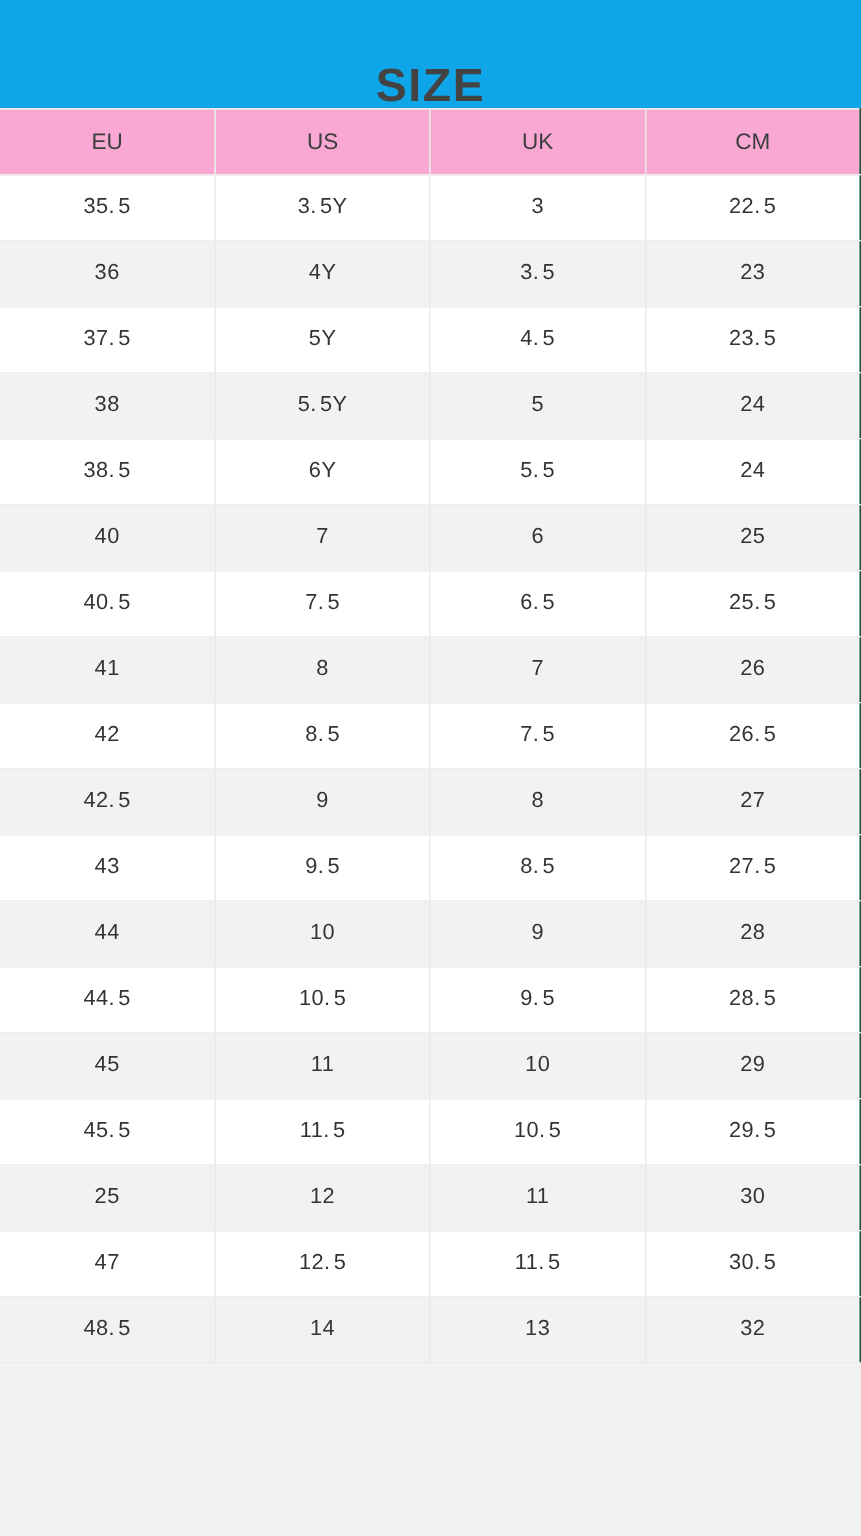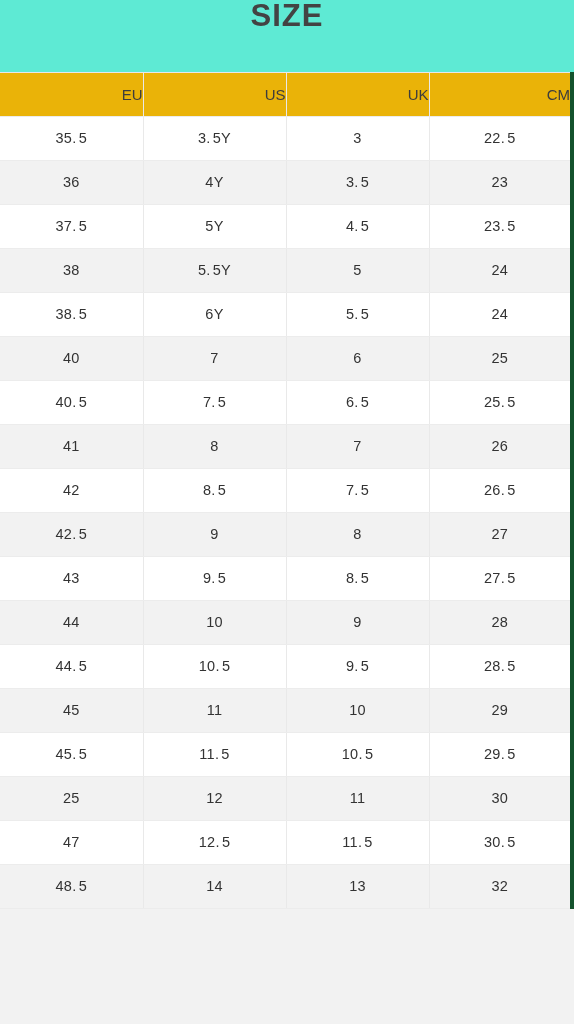--- a/index.html
+++ b/index.html
@@ -16,23 +16,23 @@
   .page {
     width: 574px;
     height: 1024px;
     background: #f2f2f2;
     display: flex;
     flex-direction: column;
   }
   .title-band {
     height: 72px;
     flex: 0 0 72px;
-    background: #5eead4;
+    background: #0ea5e9;
     display: flex;
-    align-items: flex-start;
+    align-items: flex-end;
     justify-content: center;
   }
   .title-band .title {
     font-size: 31px;
     font-weight: bold;
     color: #434343;
     letter-spacing: 1px;
     line-height: 1;
   }
   .size-table {
@@ -48,28 +48,27 @@
     padding: 0;
     text-align: center;
     vertical-align: middle;
     border-right: 1px solid #e9e9e9;
     border-bottom: 1px solid #ececec;
     font-weight: normal;
     line-height: 43px;
   }
   .size-table th:last-child,
   .size-table td:last-child {
-    border-right: 4px solid #14532d;
+    border-right: 1px solid #14532d;
   }
   .size-table thead th {
-    background: #eab308;
+    background: #f9a8d4;
     color: #3d3d3d;
     font-size: 15px;
     border-top: 1px solid #e9e9e9;
-    text-align: right;
   }
   .size-table tbody td {
     font-size: 14.5px;
     color: #333333;
   }
   .size-table tbody tr:nth-child(odd) td {
     background: #ffffff;
   }
   .size-table tbody tr:nth-child(even) td {
     background: #f2f2f2;

